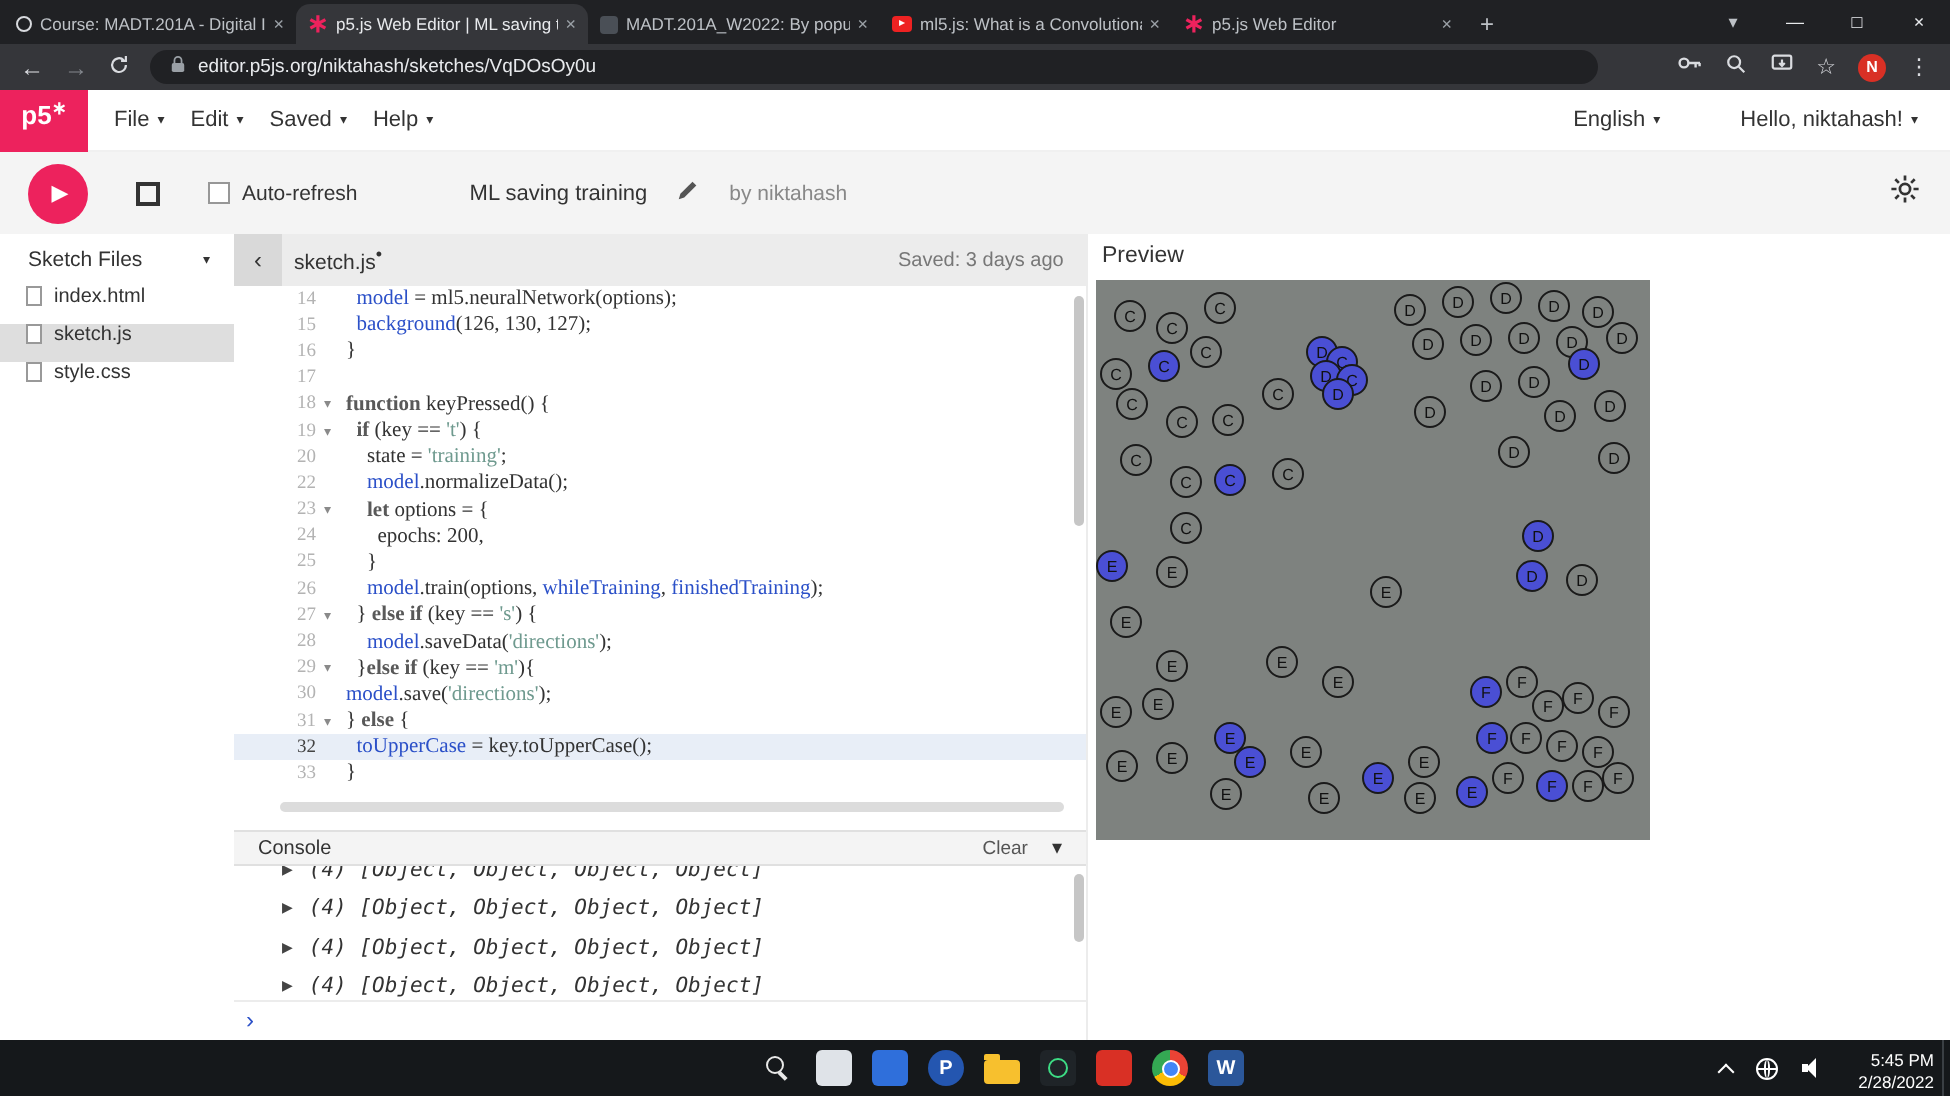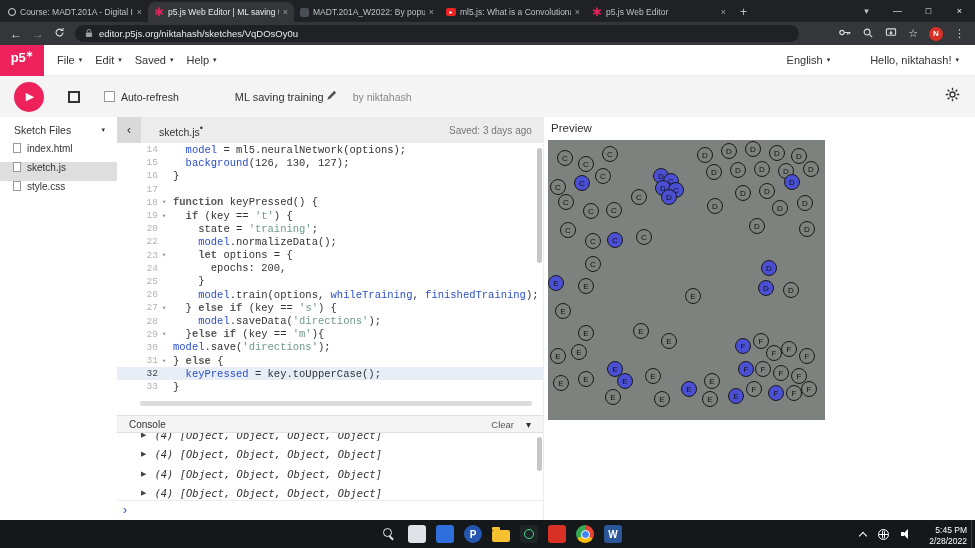--- a/index.html
+++ b/index.html
@@ -44,40 +44,40 @@
   .header-right{margin-left:auto;display:flex;gap:40px;margin-right:16px;font-size:11px;color:#333}
   .header-right .menu-item{margin-left:0}
 
   
   .toolbar{position:absolute;left:0;top:76px;width:975px;height:41px;background:#f4f4f4;display:flex;align-items:center;padding:0 14px}
   .play-btn{width:30px;height:30px;border-radius:50%;background:#ed225d;color:#fff;display:flex;align-items:center;justify-content:center;font-size:11px;flex:none}
   .play-btn span{margin-left:2px}
   .stop-btn{width:12px;height:12px;border:2px solid #333;margin-left:24px;flex:none}
   .checkbox{width:11px;height:11px;border:1px solid #979797;background:#fff;margin-left:24px;flex:none}
   .autorefresh-label{font-size:10.5px;color:#333;margin-left:6px}
-  .project-name{font-size:11px;color:#333;margin-left:56px;display:flex;align-items:center;gap:2px}
+  .project-name{font-size:11px;color:#333;margin-left:56px;display:flex;align-items:center;gap:14px}
   .byline{font-size:10.5px;color:#888;margin-left:16px}
   .gear-btn{margin-left:auto;display:flex;align-items:center}
 
   
   .sidebar{position:absolute;left:0;top:117px;width:117px;height:403px;background:#fff}
   .sidebar-header{height:26px;display:flex;align-items:center;justify-content:space-between;padding:0 12px 0 14px;font-size:10.5px;color:#333}
   .file-row{height:19px;display:flex;padding-left:13px;gap:6px;font-size:10px;color:#333}
   .file-row.active{background:#dedede}
   .file-icon{width:8px;height:10px;border:1px solid #999;background:#fff;flex:none}
 
   
   .editor-divider{position:absolute;left:543px;top:117px;width:1px;height:403px;background:#ececec}
   .editor-top{position:absolute;left:117px;top:117px;width:426px;height:26px;background:#ececec;display:flex;align-items:center}
   .collapse-btn{width:24px;height:26px;background:#d9d9d9;display:flex;align-items:center;justify-content:center;font-size:12px;color:#333;flex:none}
-  .file-tab{font-size:10.5px;color:#333;margin-left:18px}
+  .file-tab{font-size:10.5px;color:#333;margin-left:6px}
   .file-tab sup{font-size:9px}
   .saved-status{position:absolute;left:332px;font-size:10px;color:#777}
 
-  .code-area{position:absolute;left:117px;top:143px;width:426px;height:262px;background:#fff;overflow:hidden;font-family:Liberation Mono, monospace}
+  .code-area{position:absolute;left:117px;top:143px;width:426px;height:262px;background:#fff;overflow:hidden;font-family:Liberation Serif, serif}
   .crow{display:flex;height:13.2px;align-items:center}
   .crow.active{background:#e8eef7}
   .lnum{width:45px;text-align:right;color:#b3b3b3;font-size:9.5px;padding-right:4px;flex:none}
   .crow.active .lnum{color:#444}
   .fold{width:11px;font-size:7px;color:#8a8a8a;flex:none}
   .ltext{font-size:10.5px;white-space:pre;color:#333}
   .tk-x{color:#333}
   .tk-v{color:#2b50c8}
   .tk-k{color:#595959;font-weight:bold}
   .tk-s{color:#6f9a8f}
@@ -384,21 +384,21 @@
         <span class="ltext"><span class="tk-v">model</span><span class="tk-x">.save(</span><span class="tk-s">'directions'</span><span class="tk-x">);</span></span>
       </div>
       <div class="crow">
         <span class="lnum">31</span>
         <span class="fold">▾</span>
         <span class="ltext"><span class="tk-x">} </span><span class="tk-k">else</span><span class="tk-x"> {</span></span>
       </div>
       <div class="crow active">
         <span class="lnum">32</span>
         <span class="fold"></span>
-        <span class="ltext"><span class="tk-x">  </span><span class="tk-v">keyPressed</span><span class="tk-x"> = key.toUpperCase();</span></span>
+        <span class="ltext"><span class="tk-x">  </span><span class="tk-v">toUpperCase</span><span class="tk-x"> = key.toUpperCase();</span></span>
       </div>
       <div class="crow">
         <span class="lnum">33</span>
         <span class="fold"></span>
         <span class="ltext"><span class="tk-x">}</span></span>
       </div>
     </div>
   <div class="vthumb"></div>
   <div class="hthumb"></div>
 

